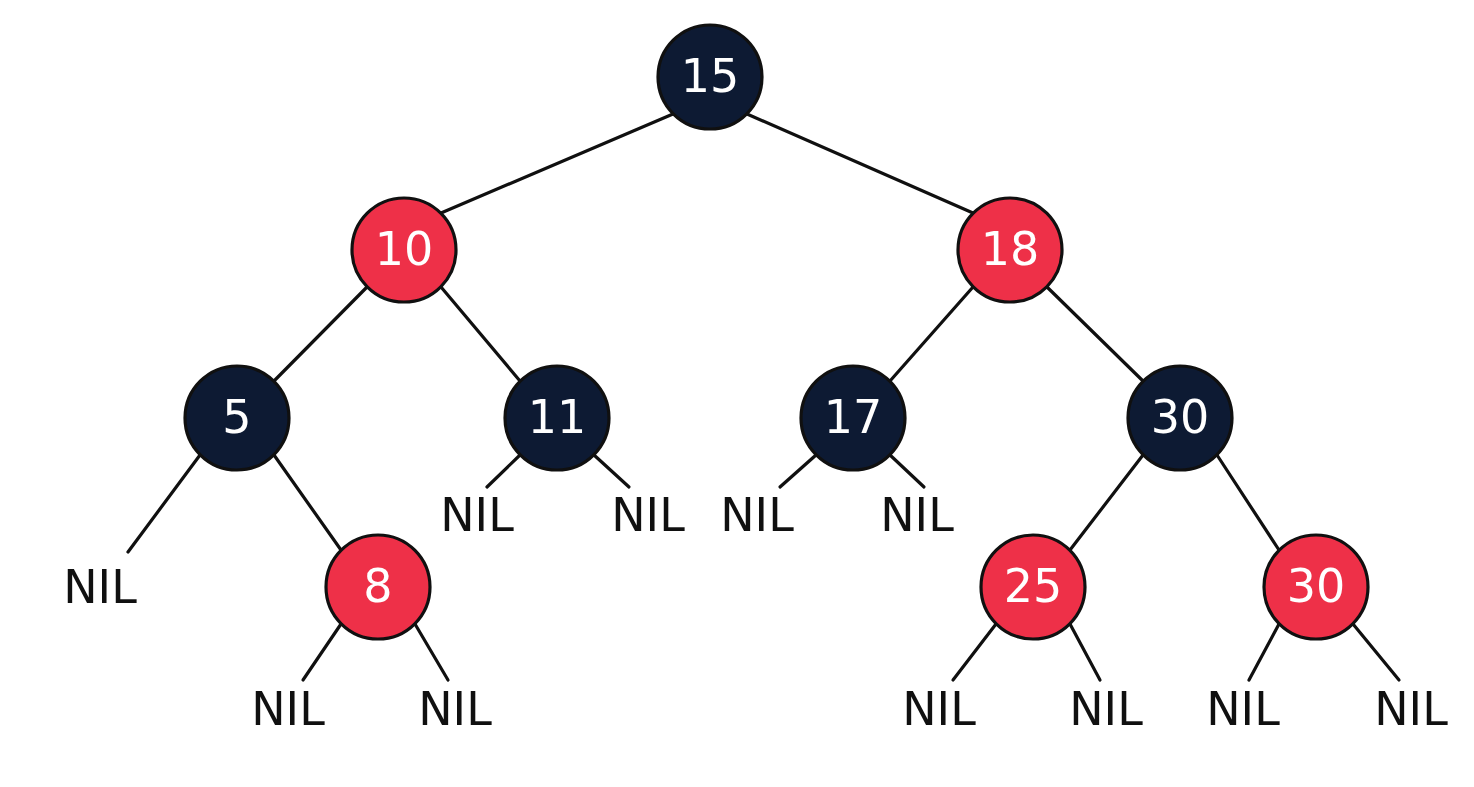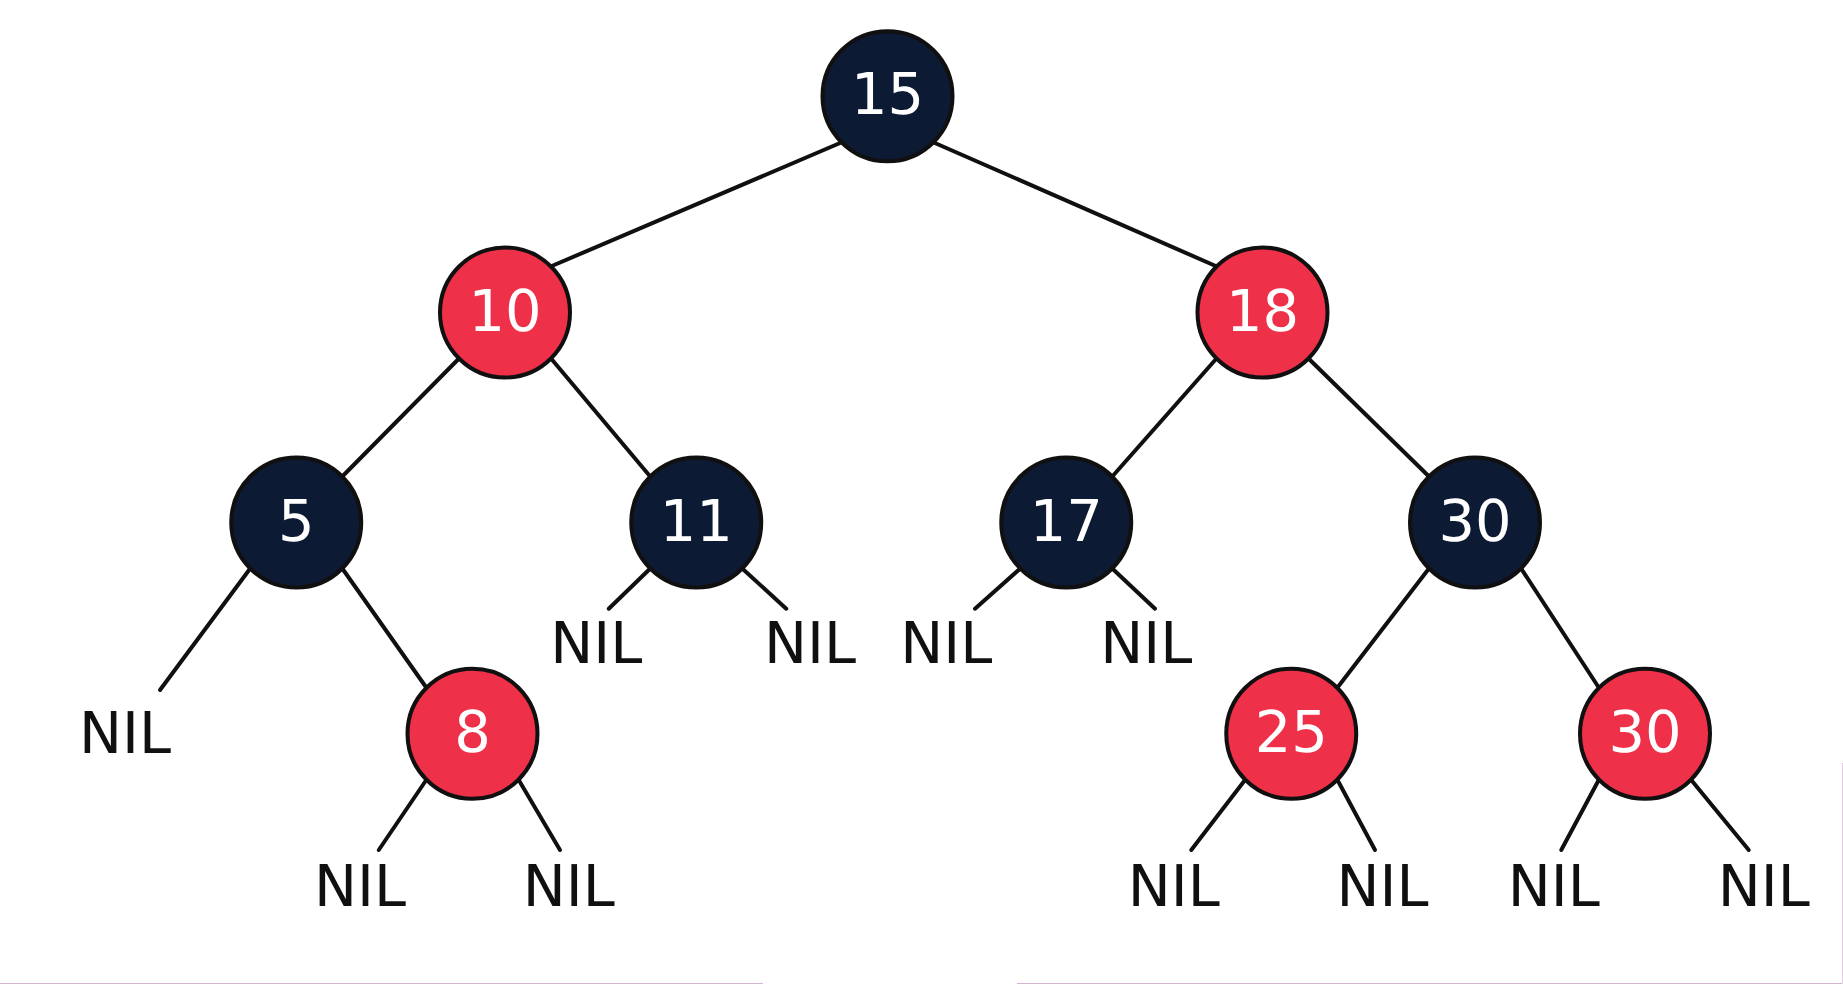--- a/index.html
+++ b/index.html
@@ -4,21 +4,21 @@
 <style>
   html, body {
     margin: 0;
     padding: 0;
     background: #ffffff;
   }
   #canvas-wrap {
     position: relative;
     width: 1474px;
     height: 787px;
-    background: #701a75;
+    background: #7f1d1d;
     overflow: hidden;
   }
   svg#tree-svg {
     display: block;
     width: 1474px;
     height: 787px;
     background: #ffffff;
   }
   .edge-line {
     stroke: #101010;

